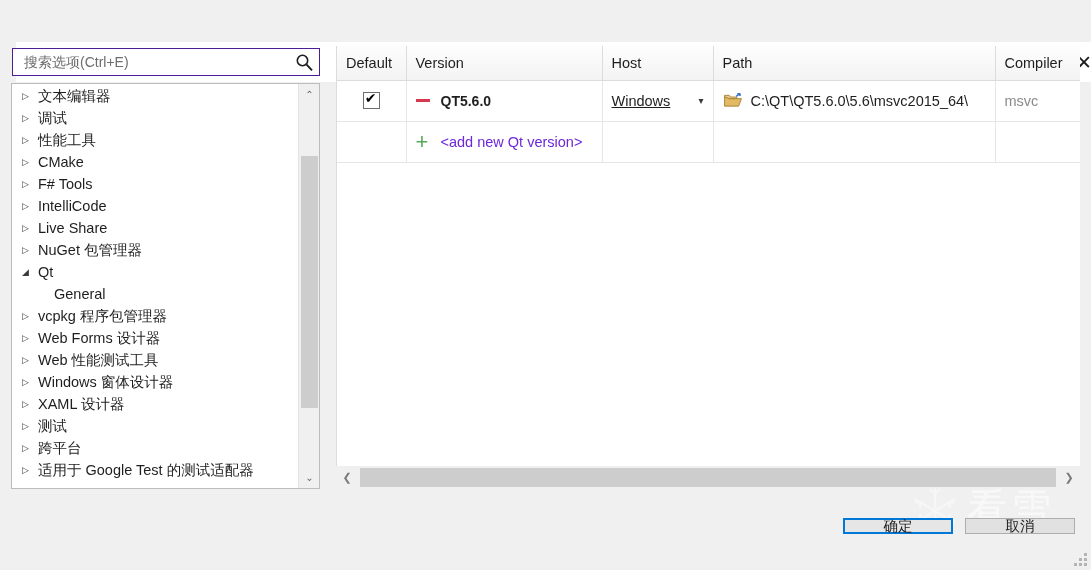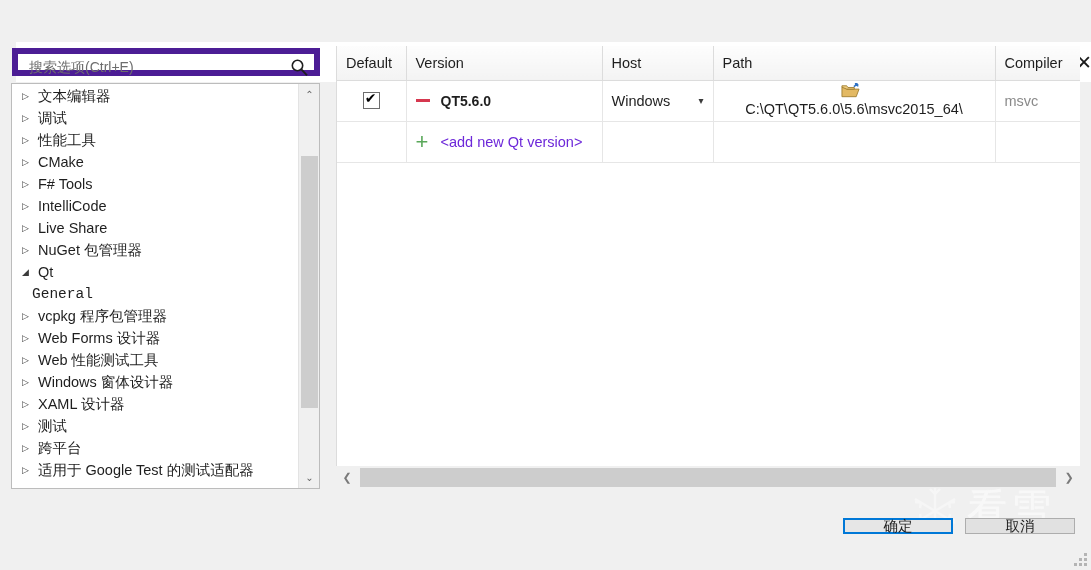--- a/index.html
+++ b/index.html
@@ -39,21 +39,21 @@
     line-height: 1;
     cursor: default;
   }
   #help-button { right: 46px; }
   #close-button { right: 0px; font-size: 19px; font-weight: 300; }
 
   
   #search-box {
     position: absolute; left: 12px; top: 48px;
     width: 308px; height: 28px;
-    border: 6px solid #4c1d95;
+    border: 1px solid #4c1d95;
     background: #ffffff;
   }
   #search-input {
     position: absolute; left: 9px; top: 0;
     width: 260px; height: 26px;
     border: none; outline: none; background: transparent;
     font-family: "Liberation Sans", sans-serif;
     font-size: 14px; color: #6d6d6d;
     line-height: 26px;
   }
@@ -86,21 +86,21 @@
     padding-left: 10px;
   }
   .tree-item .arrow {
     width: 16px; flex: 0 0 16px;
     display: inline-block;
     font-size: 9px;
     color: #3b3b3b;
     text-align: left;
     line-height: 22px;
   }
-  .tree-item.child { padding-left: 20px; font-family: Liberation Mono, monospace; }
+  .tree-item.child { padding-left: 42px; }
   .tree-item.selected {
     background: #0d6cc4;
     color: #ffffff;
   }
 
   
   #tree-scrollbar {
     position: absolute; right: 0; top: 0;
     width: 21px; height: 404px;
     background: #f0f0f0;
@@ -187,24 +187,24 @@
   #version-status-icon {
     display: inline-block;
     width: 14px; height: 3px;
     background: #d6384f;
     margin-right: 11px;
     flex: 0 0 14px;
   }
   #version-name { font-weight: bold; font-size: 14px; color: #1e1e1e; }
 
   .host-cell { display: flex; align-items: center; justify-content: space-between; height: 40px; }
-  #host-value { font-size: 14.5px; }
+  #host-value { font-size: 14.5px; text-decoration: underline; }
   #host-dropdown-icon { font-size: 10px; color: #3b3b3b; margin-left: 8px; }
 
-  .path-cell { display: flex; align-items: center; height: 40px; overflow: hidden; flex-direction: column; }
+  .path-cell { display: flex; align-items: center; height: 40px; overflow: hidden; }
   #folder-icon { flex: 0 0 20px; margin-right: 8px; }
   #path-value { overflow: hidden; text-overflow: clip; }
 
   #compiler-value { color: #8a8a8a; text-align: right; }
 
   .add-cell { display: flex; align-items: center; height: 40px; }
   #add-plus-icon {
     color: #5aa85a; font-size: 22px; line-height: 1;
     margin-right: 11px; font-weight: 300;
     flex: 0 0 14px;

